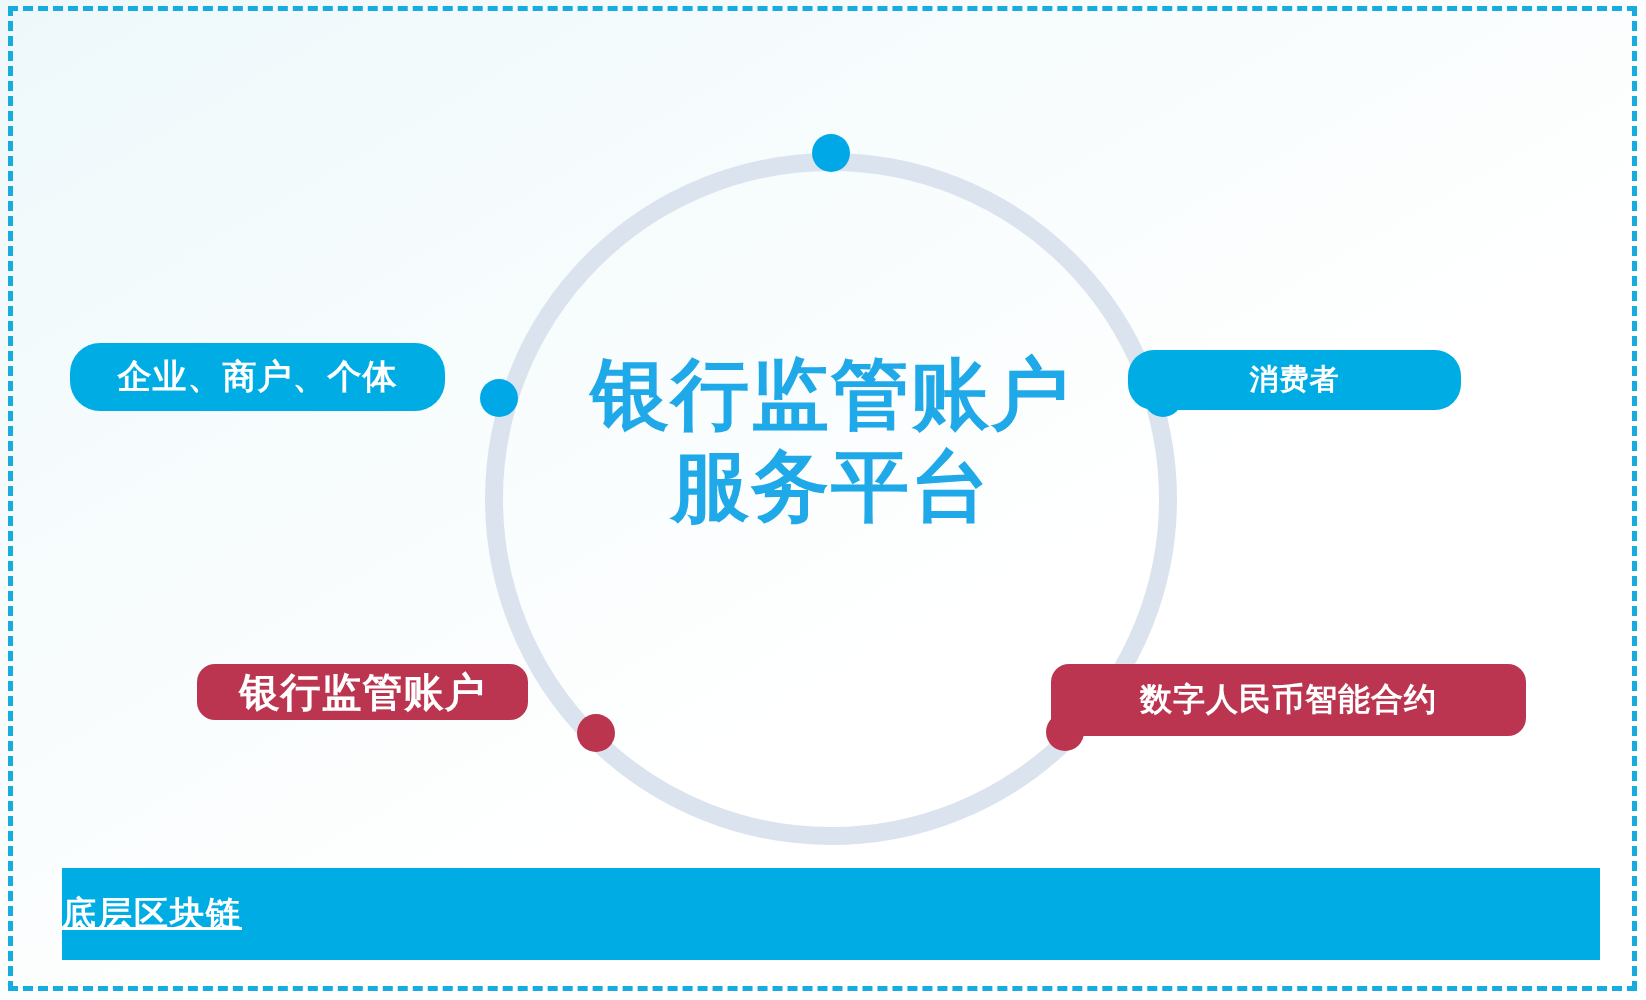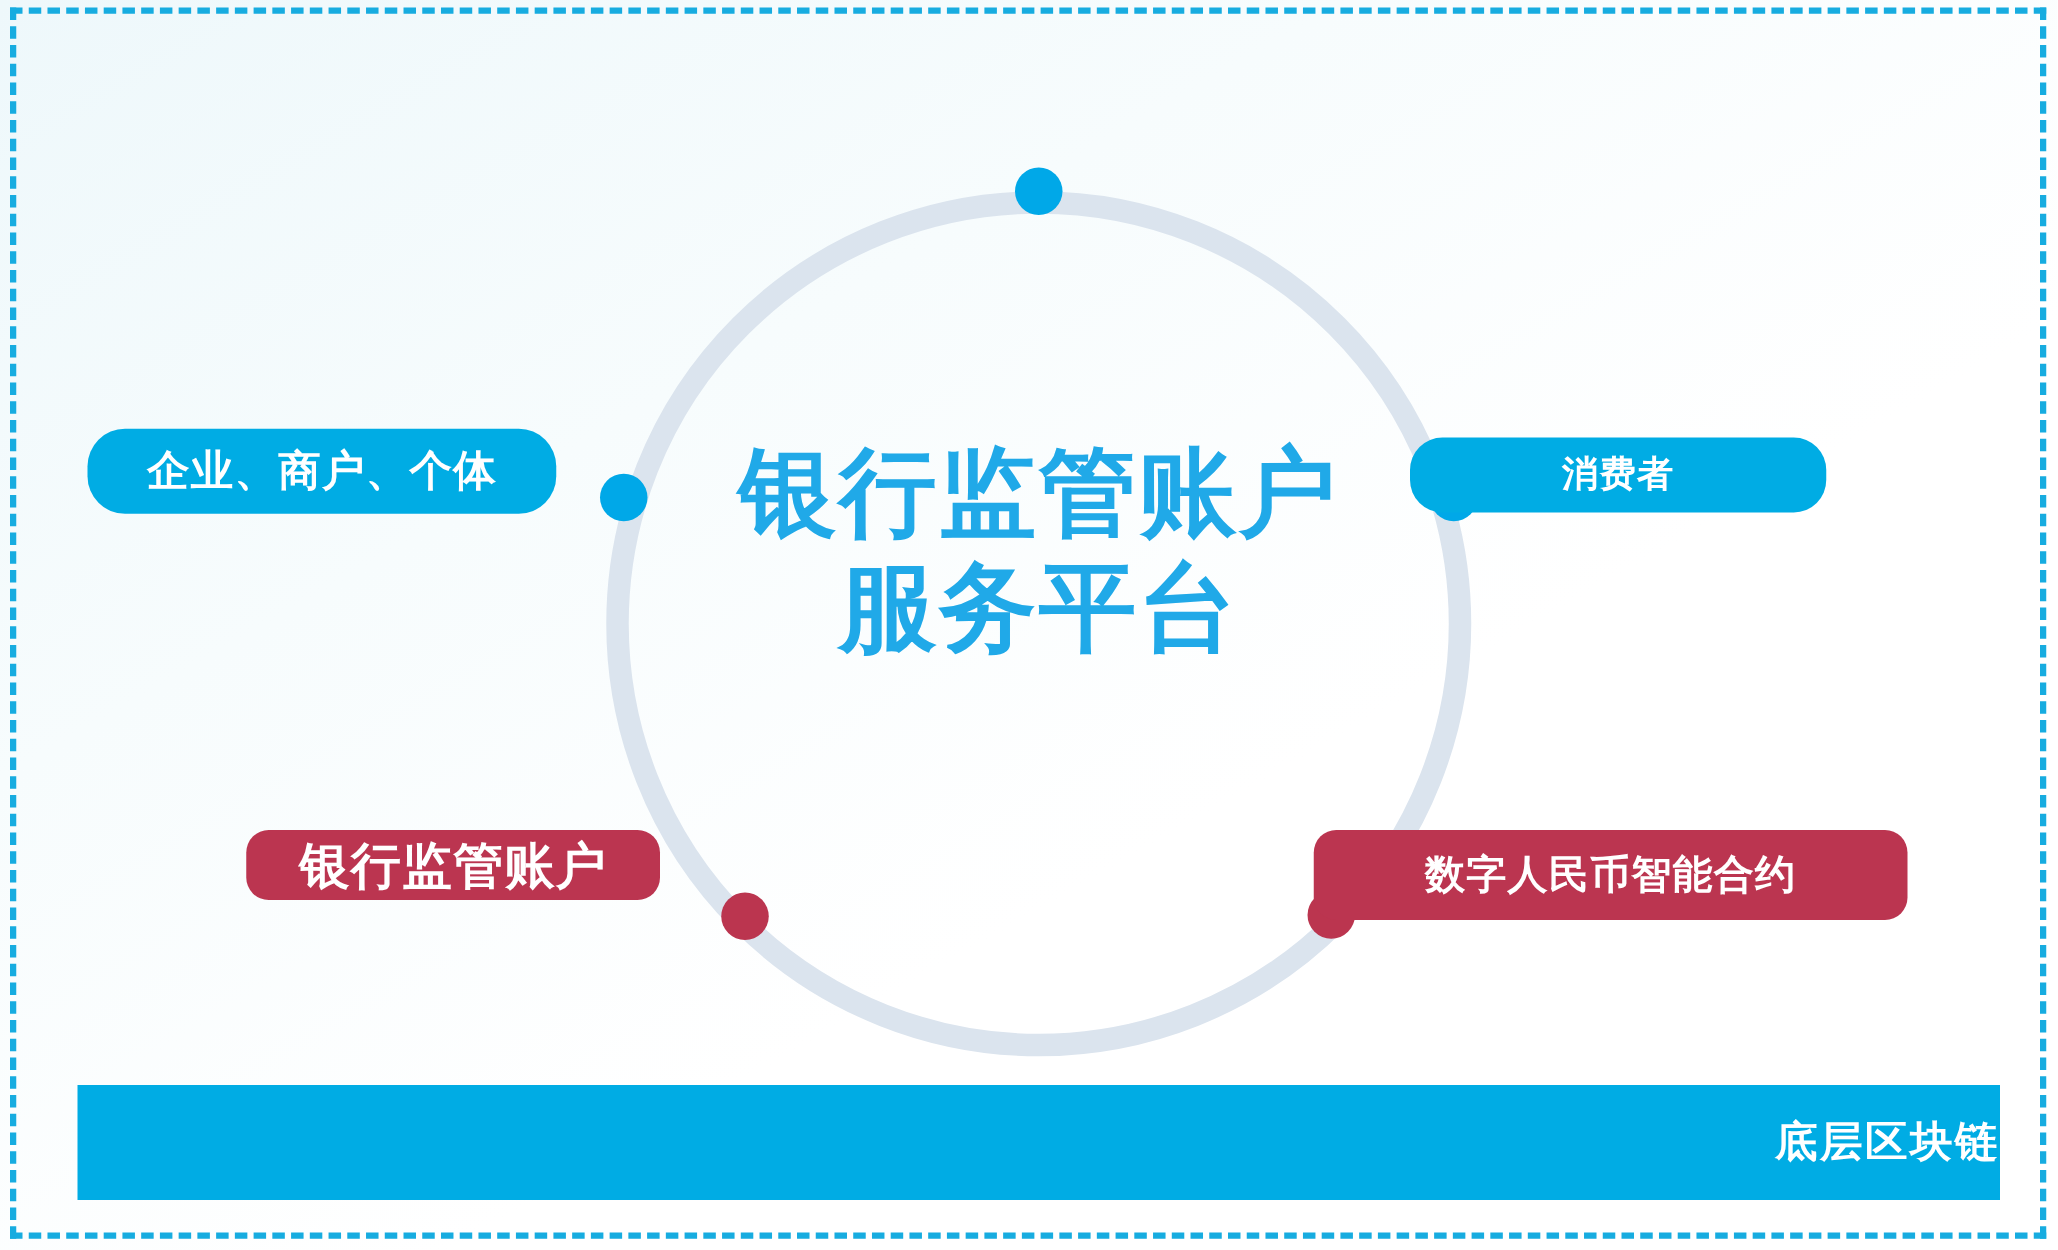--- a/index.html
+++ b/index.html
@@ -132,25 +132,26 @@
   
   #bottom-bar {
     position: absolute;
     left: 62px;
     top: 868px;
     width: 1538px;
     height: 92px;
     background: #00ace4;
     display: flex;
     align-items: center;
-    justify-content: flex-end;
+    justify-content: flex-start;
     color: #ffffff;
     font-size: 34px;
     font-weight: bold;
     letter-spacing: 2px;
+    text-decoration: underline;
   }
 </style>
 </head>
 <body>
 
 <div id="canvas">
 
   <div class="dashed-frame"></div>
 
   <div class="ring-wrap">

